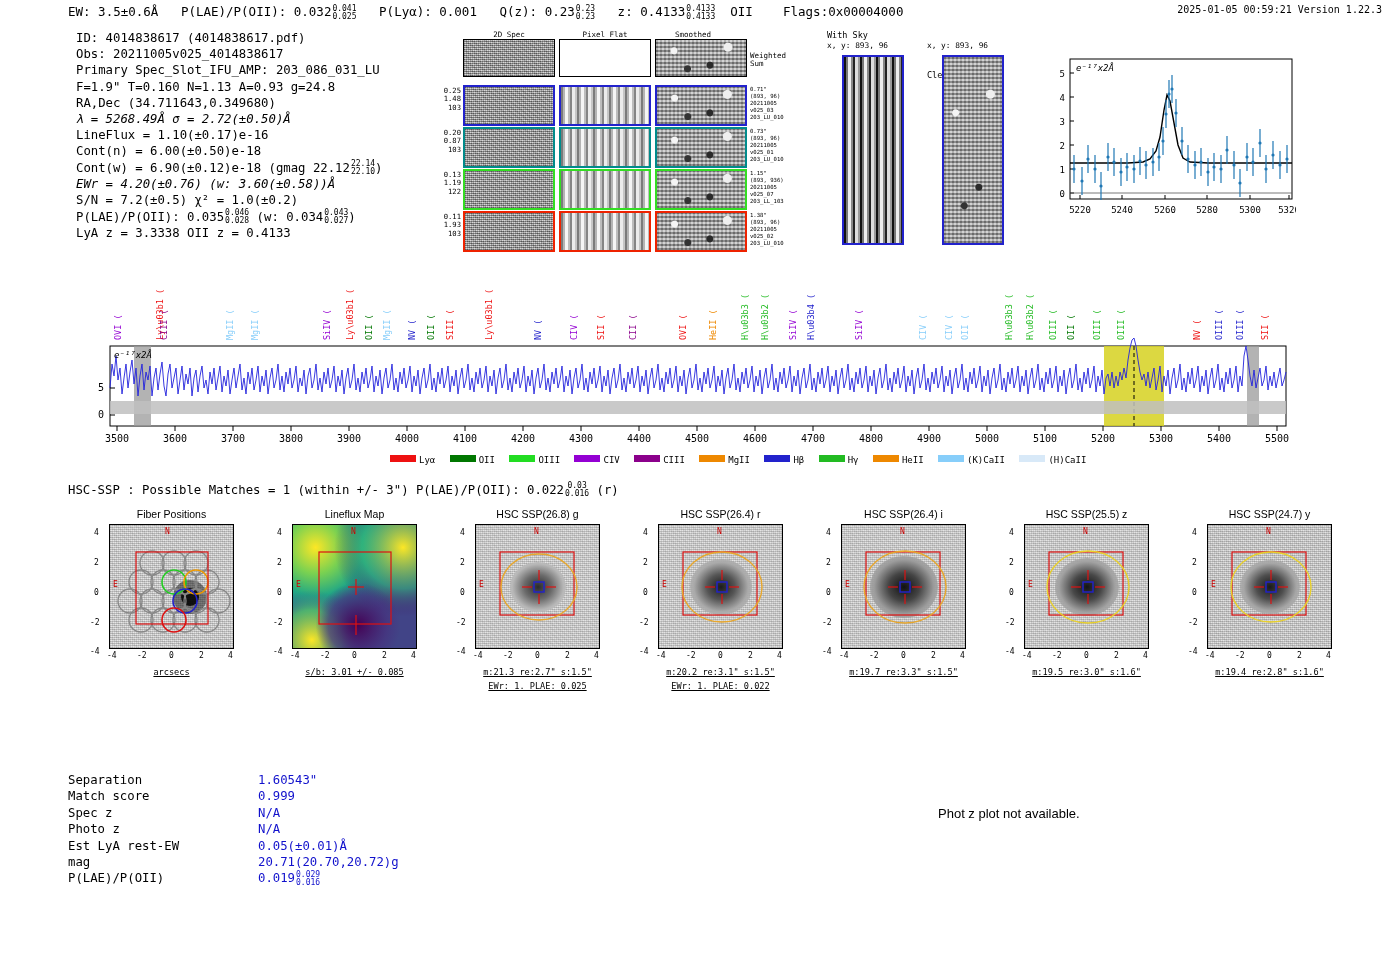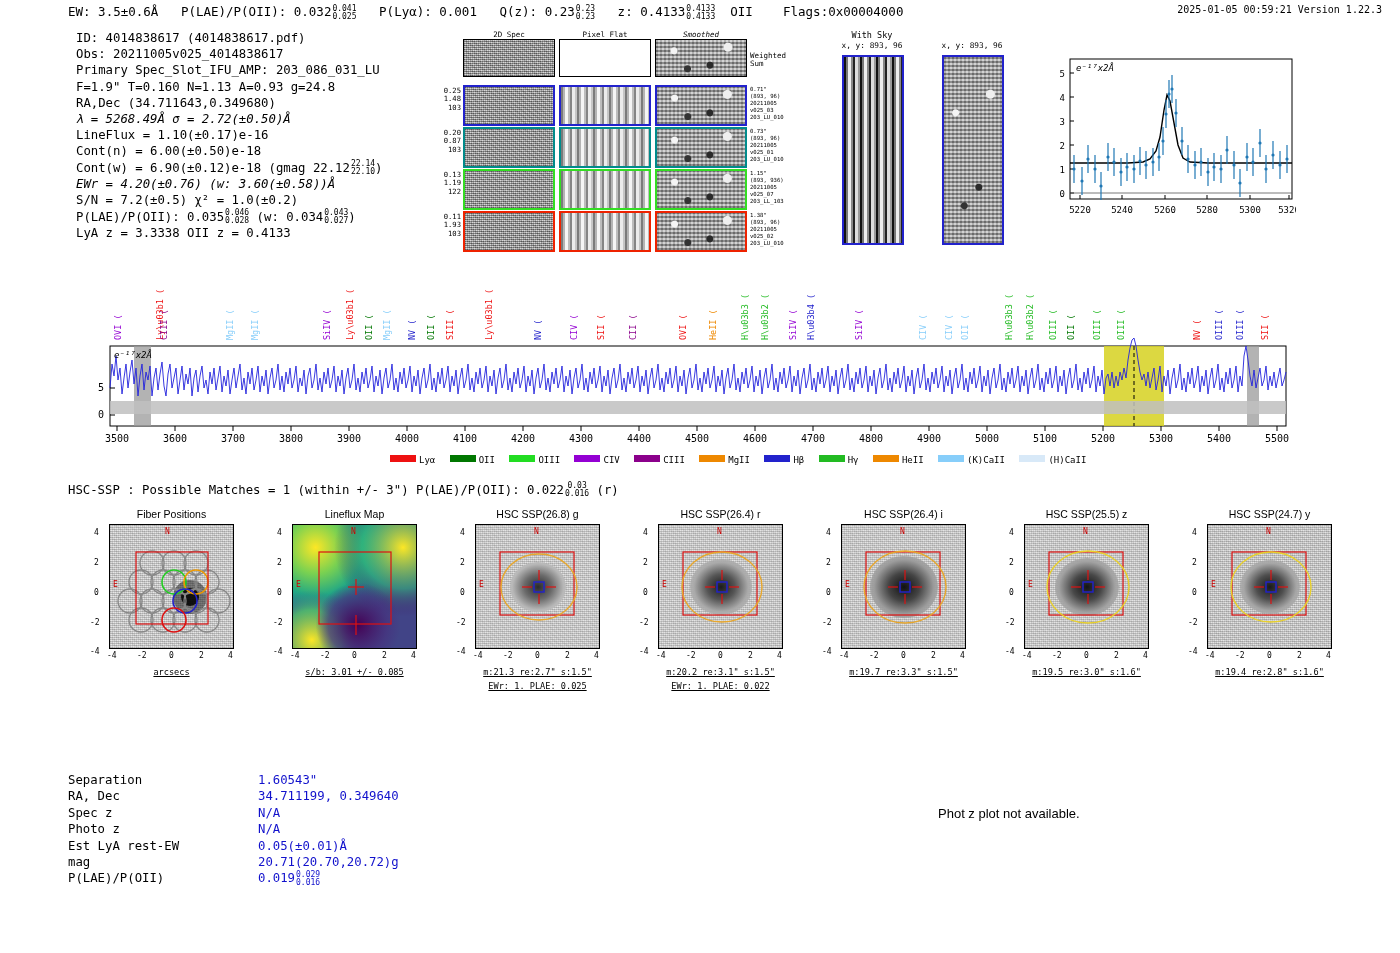--- a/index.html
+++ b/index.html
@@ -61,21 +61,21 @@
     background-image: repeating-linear-gradient(90deg,
       #111 0 2px, #777 2px 4px, #eee 4px 7px, #888 7px 9px, #222 9px 11px,
       #ddd 11px 14px, #999 14px 16px);
   }
   .white-box { background: #fff; }
 
   .row-label { position: absolute; font-size: 7.2px; line-height: 8.4px; text-align: right; }
   .row-meta { position: absolute; font-size: 5.6px; line-height: 7px; color: #000; }
 
   
-  .cutout-title { position: absolute; font-size: 8.5px; text-align: center; width: 90px; }
+  .cutout-title { position: absolute; font-size: 8.5px; width: 90px; }
 
   
   #zoomplot { position: absolute; left: 1038px; top: 55px; width: 258px; height: 172px; }
 
   
   #fullspec { position: absolute; left: 68px; top: 268px; width: 1232px; height: 200px; }
   #legend { position: absolute; left: 390px; top: 455px; font-size: 9px; white-space: nowrap; }
   #legend .sw { display:inline-block; width: 26px; height: 7px; vertical-align: 1px; margin-right: 3px; }
   #legend .item { margin-right: 9px; display:inline-block; }
 
@@ -139,21 +139,21 @@
     <div>S/N = 7.2(±0.5)  χ² = 1.0(±0.2)</div>
     <div>
       <span>P(LAE)/P(OII): 0.035</span><span class="frac"><span>0.046</span><br><span>0.028</span></span><span> (w: 0.034</span><span class="frac"><span>0.043</span><br><span>0.027</span></span><span>)</span>
     </div>
     <div>LyA z = 3.3338  OII z = 0.4133</div>
   </div>
 
   <div id="spec2d">
     <div class="panel-title" style="left:0px; top:0px; width:92px;">2D Spec</div>
     <div class="panel-title" style="left:96px; top:0px; width:92px;">Pixel Flat</div>
-    <div class="panel-title" style="left:192px; top:0px; width:92px;font-style:italic;">Smoothed</div>
+    <div class="panel-title" style="left:184px; top:0px; width:92px;">Smoothed</div>
 
     <div class="img-box" style="left:0px; top:9px; width:92px; height:38px;">
       <div class="noise noise-fine"></div>
     </div>
     <div class="img-box white-box" style="left:96px; top:9px; width:92px; height:38px;"></div>
     <div class="img-box" style="left:192px; top:9px; width:92px; height:38px;">
       <div class="noise noise-blobby"></div>
     </div>
     <div class="row-meta" style="left:287px; top:22px; width:40px; line-height:8px;">
       <div style="font-size:7.5px">Weighted</div>
@@ -816,21 +816,21 @@
       <div style="position:absolute; left:14px; top:30px;">2</div>
       <div style="position:absolute; left:14px; top:60px;">0</div>
       <div style="position:absolute; left:10px; top:90px;">-2</div>
       <div style="position:absolute; left:10px; top:119px;">-4</div>
     </div>
 
   </div>
 
   <div id="bottom">
     <div><span class="k">Separation</span><span class="v">1.60543"</span></div>
-    <div><span class="k">RA, Dec</span><span class="v">34.711199, 0.349640</span></div>
+    <div><span class="k">Match score</span><span class="v">0.999</span></div>
     <div><span class="k">Spec z</span><span class="v">N/A</span></div>
     <div><span class="k">Photo z</span><span class="v">N/A</span></div>
     <div><span class="k">Est LyA rest-EW</span><span class="v">0.05(±0.01)Å</span></div>
     <div><span class="k">mag</span><span class="v">20.71(20.70,20.72)g</span></div>
     <div><span class="k">P(LAE)/P(OII)</span><span class="v"><span>0.019</span><span class="frac"><span>0.029</span><br><span>0.016</span></span></span></div>
   </div>
 
   <div id="photz">Phot z plot not available.</div>
 
 </div>

